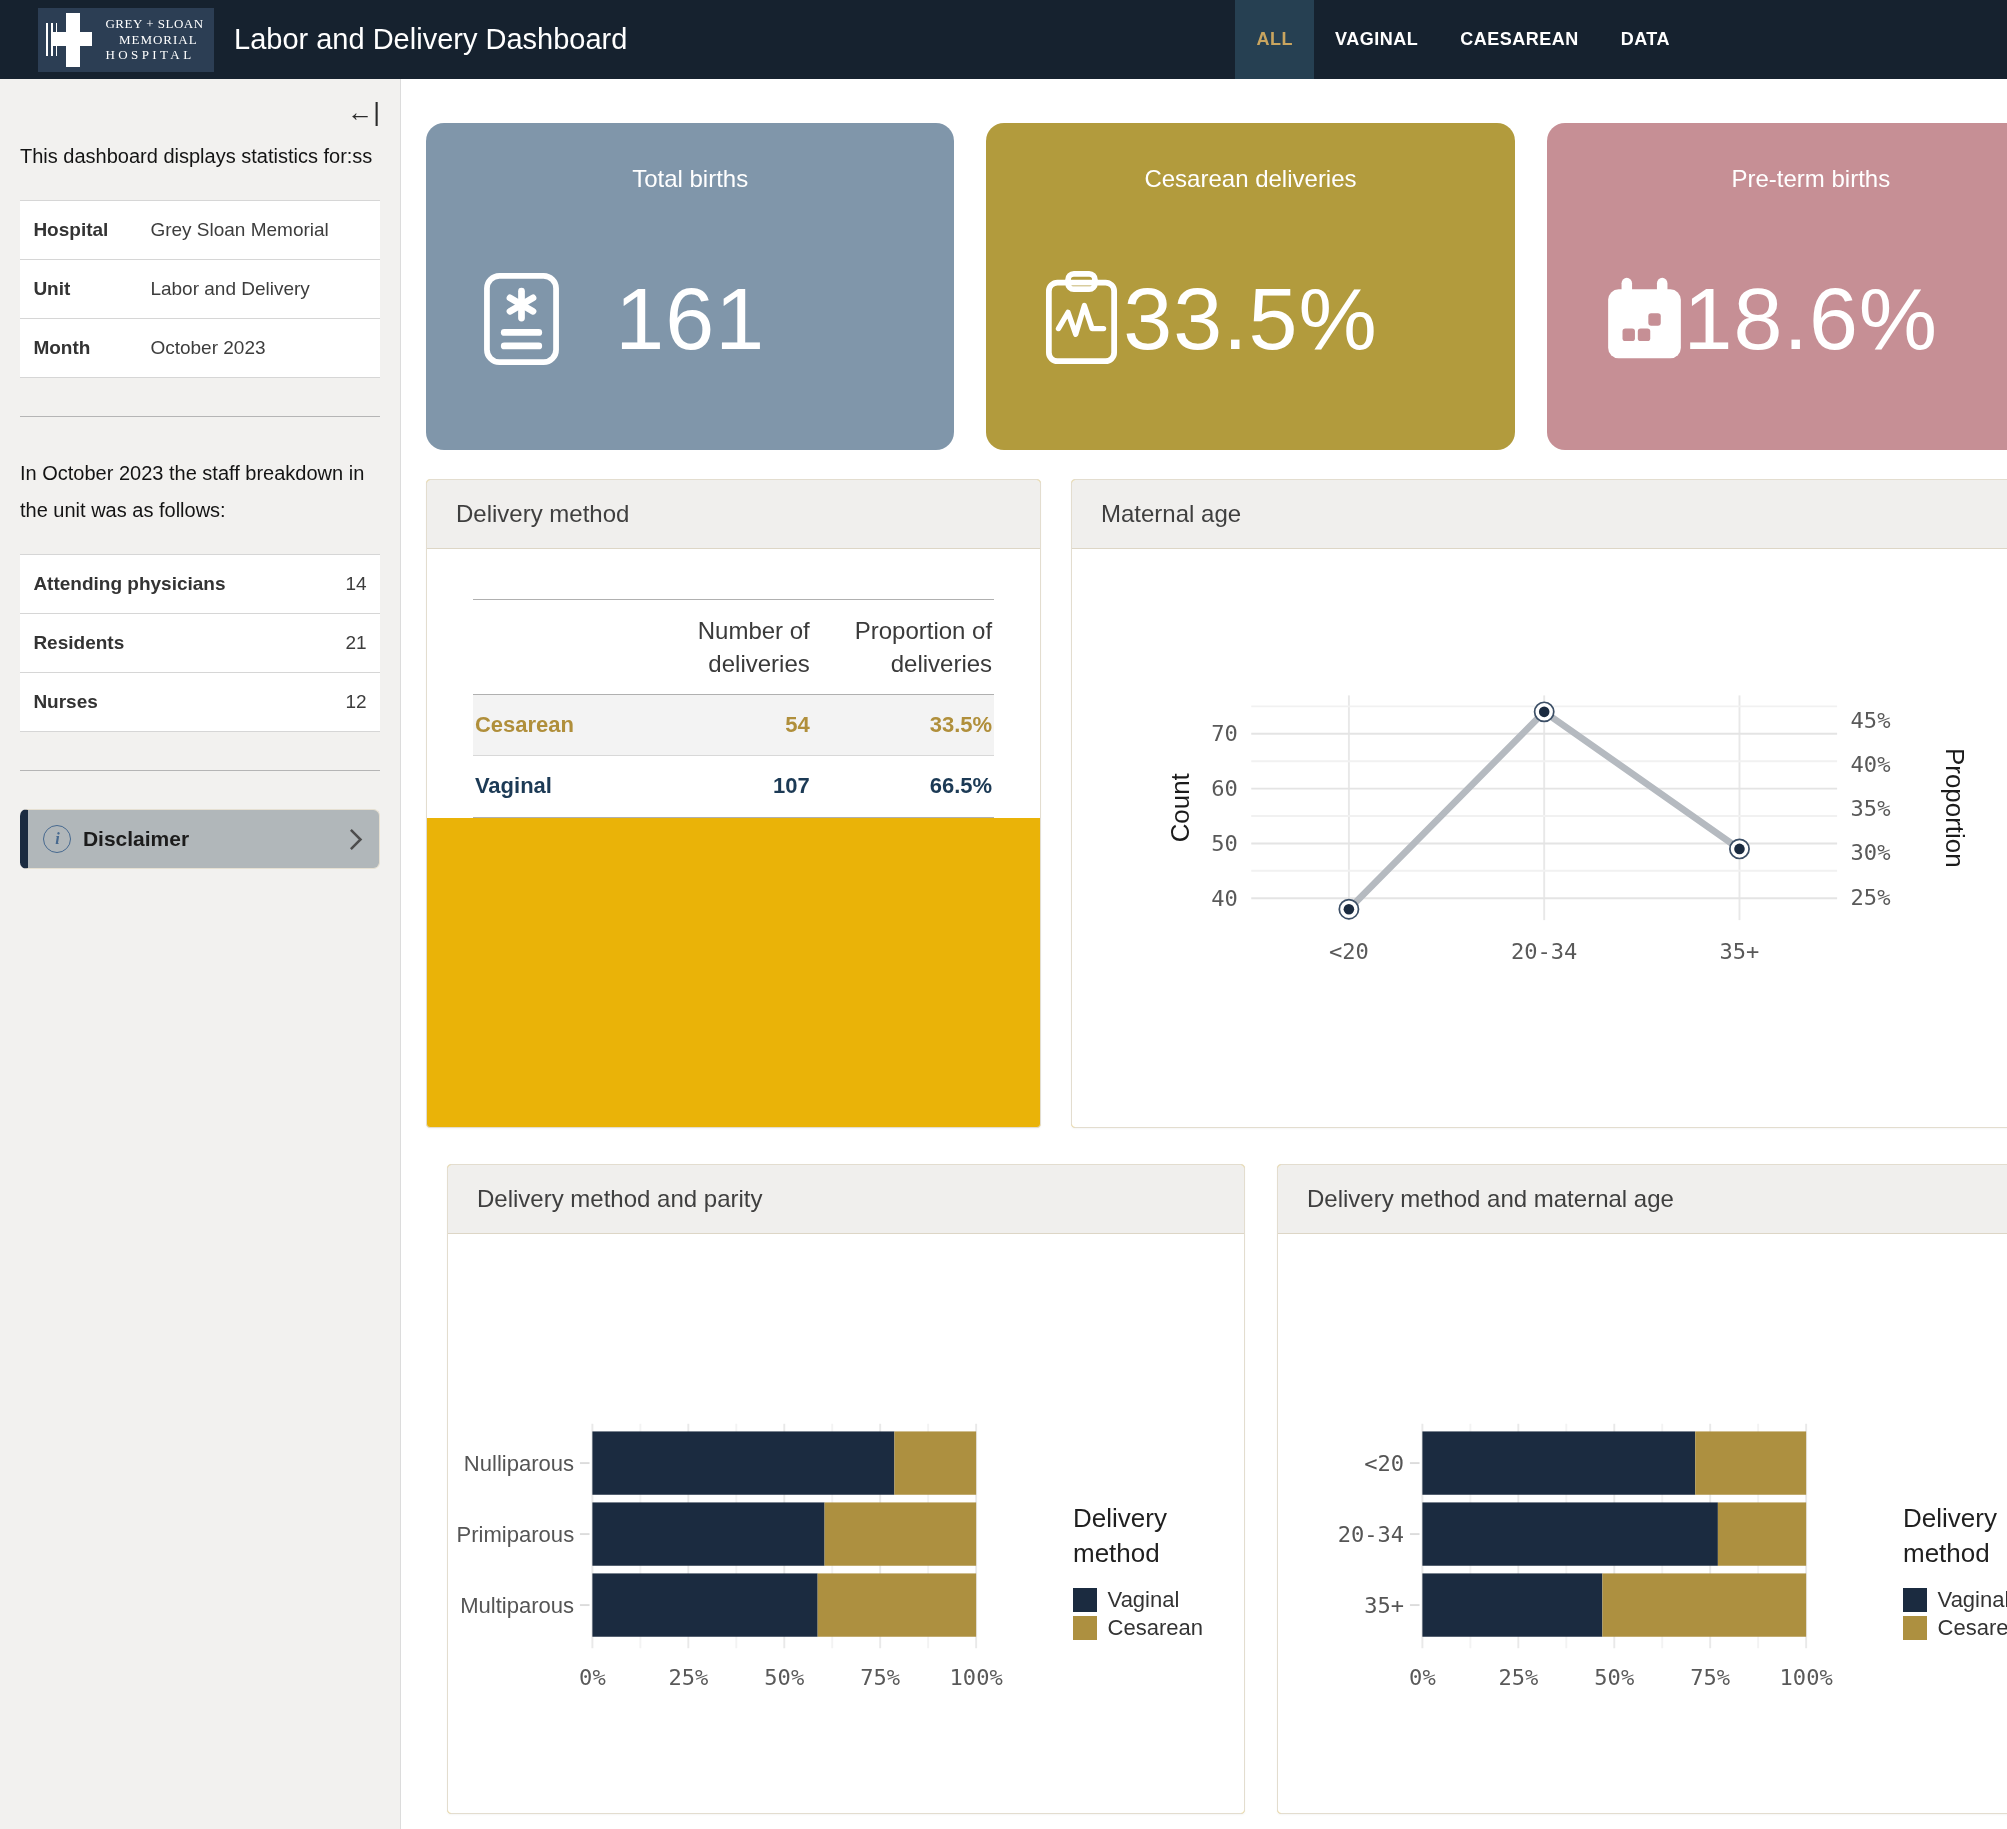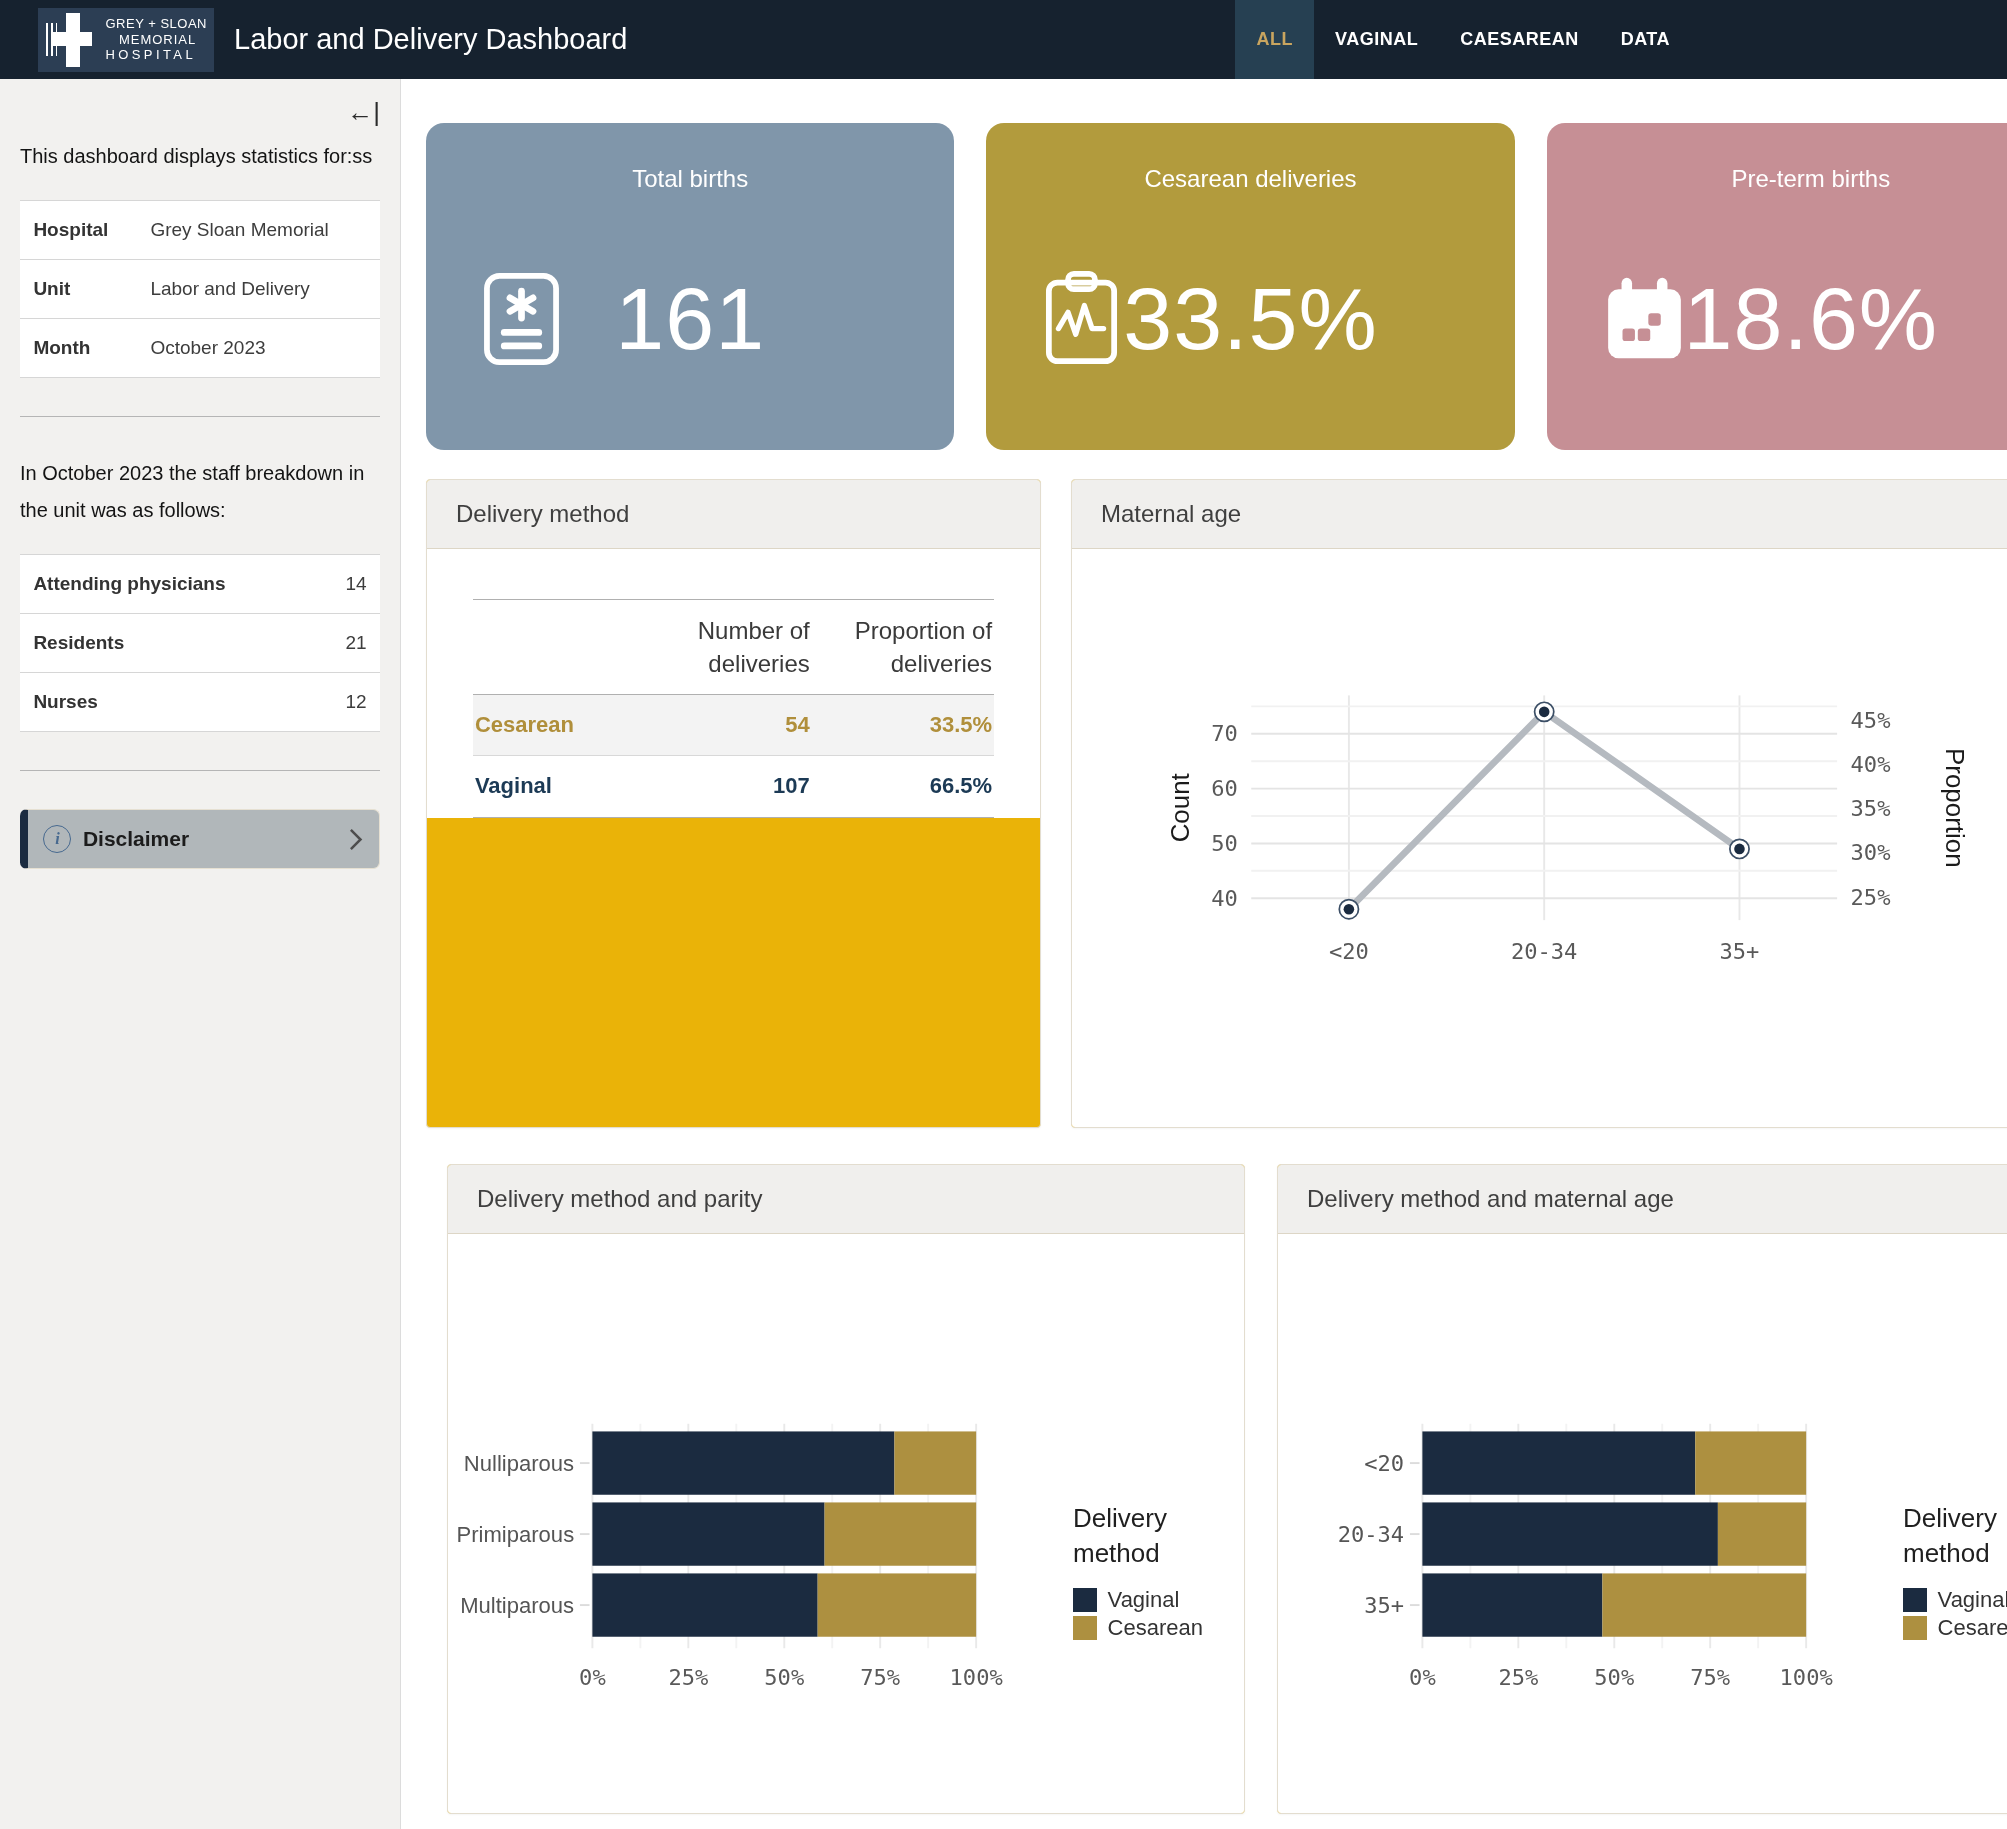--- a/index.html
+++ b/index.html
@@ -8,21 +8,21 @@
 
   
   .navbar { height:79px; background:#16222f; display:flex; align-items:stretch; }
   .logo-wrap { display:flex; align-items:center; padding-left:38px; }
   .logo { width:176px; height:64px; background:#2c3e54; display:flex; align-items:center; padding:5.8px 7.7px; }
   .logo-cross { position:relative; width:56px; height:54px; flex:0 0 auto; }
   .logo-stripes { position:absolute; left:0; top:10.6px; width:11.5px; height:33px;
      background:repeating-linear-gradient(90deg,#fff 0 1.9px,transparent 1.9px 4.8px); }
   .cross-v { position:absolute; left:20px; top:0; width:14.4px; height:54px; background:#fff; }
   .cross-h { position:absolute; left:7.7px; top:19px; width:39px; height:14.4px; background:#fff; }
-  .logo-text { font-family:Liberation Sans, sans-serif; color:#fff; line-height:1.22; padding-left:3.8px; white-space:nowrap; }
+  .logo-text { font-family:Liberation Serif, serif; color:#fff; line-height:1.22; padding-left:3.8px; white-space:nowrap; }
   .logo-l1 { font-size:13px; letter-spacing:0.5px; }
   .logo-l2 { font-size:13px; letter-spacing:1px; padding-left:13.4px; }
   .logo-l3 { font-size:13px; letter-spacing:3.4px; }
   .nav-title { color:#fff; font-size:29px; font-weight:400; display:flex; align-items:center; margin-left:20px; }
   .nav-tabs { margin-left:auto; margin-right:317px; display:flex; align-items:stretch; }
   .nav-tab { display:flex; align-items:center; padding:4px 21px; color:#fff; font-size:18px; font-weight:600;
      letter-spacing:0.5px; cursor:pointer; }
   .nav-tab.active { background:#264052; color:#c9a55f; }
 
   

